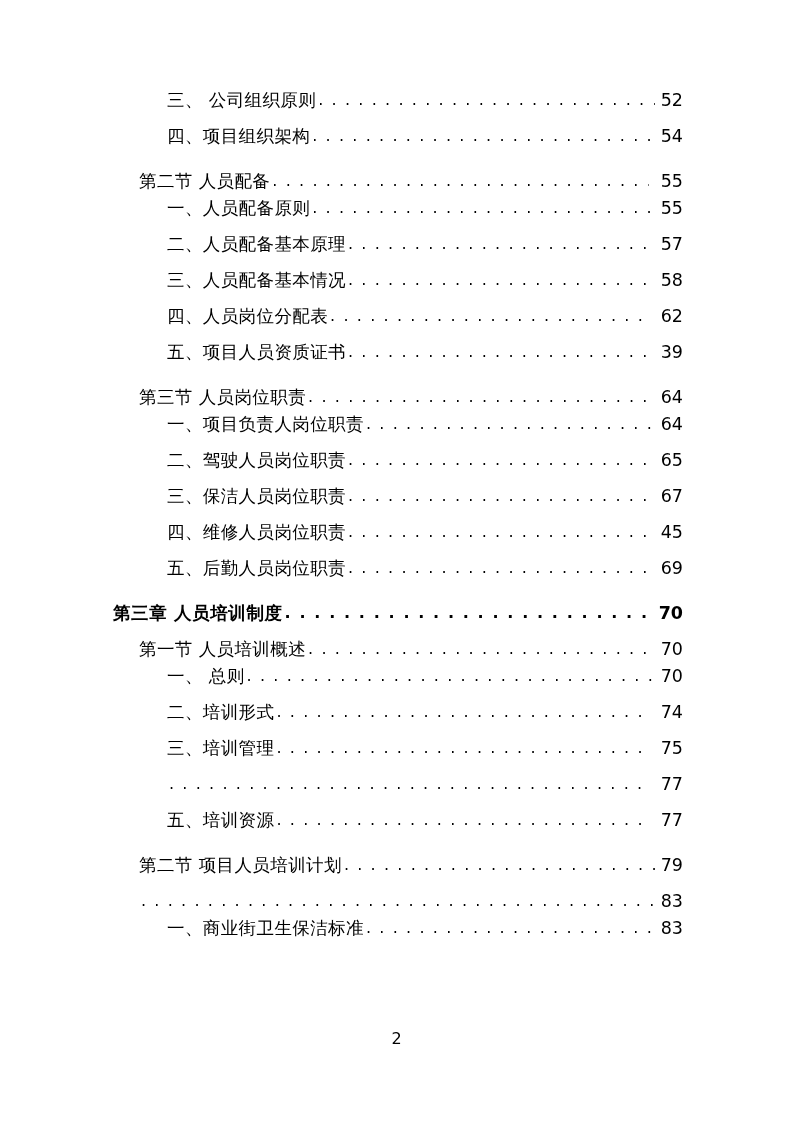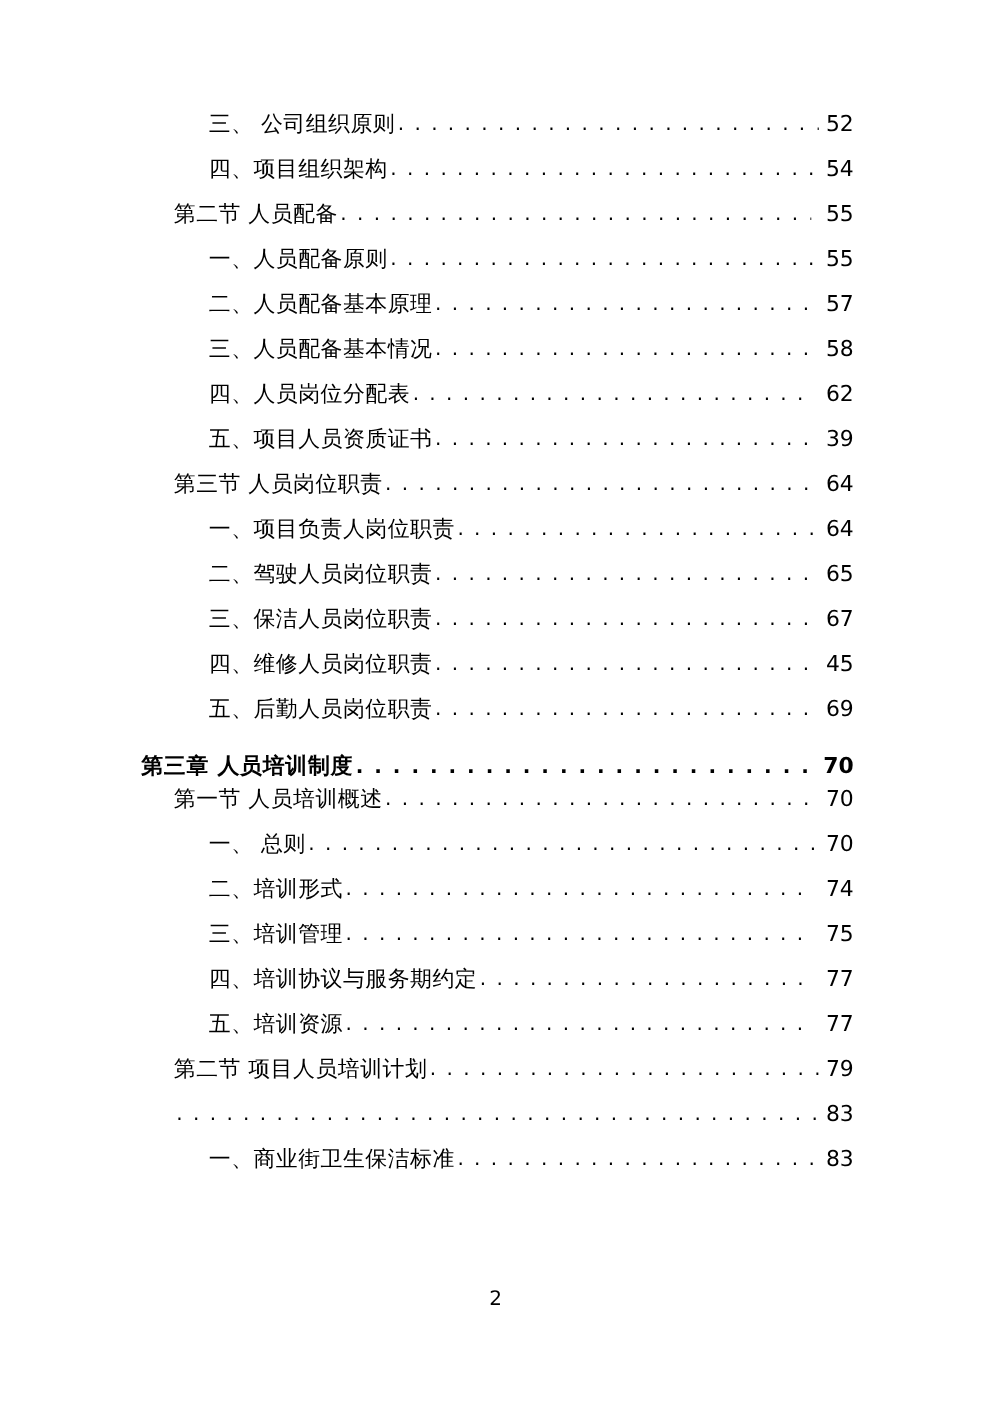--- a/index.html
+++ b/index.html
@@ -49,21 +49,21 @@
     top: -1px;
   }
   .toc-entry .pg {
     flex: 0 0 auto;
     text-align: right;
     min-width: 26px;
   }
 
   
   .lvl-chapter { padding-left: 0px; font-weight: bold; align-items: center; }
-  .lvl-section { padding-left: 26px; }
+  .lvl-section { padding-left: 26px; align-items: center; }
   .lvl-item    { padding-left: 54px; }
 
   .lvl-chapter .lbl { letter-spacing: 0.6px; }
 
   
   .gap .dots { margin-right: 8px; }
 
   .page-number {
     position: absolute;
     left: 0;
@@ -168,21 +168,20 @@
         <span class="lbl">二、培训形式</span>
         <span class="dots">. . . . . . . . . . . . . . . . . . . . . . . . . . . . . . . . . . . . . . . . . . . . . . . . . . . . . . . . . . . . . . . . . . . . . . . . . . . . . . . . . . . . . . . . . </span>
         <span class="pg">74</span>
       </div>
       <div class="toc-entry lvl-item gap">
         <span class="lbl">三、培训管理</span>
         <span class="dots">. . . . . . . . . . . . . . . . . . . . . . . . . . . . . . . . . . . . . . . . . . . . . . . . . . . . . . . . . . . . . . . . . . . . . . . . . . . . . . . . . . . . . . . . . </span>
         <span class="pg">75</span>
       </div>
       <div class="toc-entry lvl-item gap">
-        <span class="lbl">四、培训协议与服务期约定</span>
         <span class="dots">. . . . . . . . . . . . . . . . . . . . . . . . . . . . . . . . . . . . . . . . . . . . . . . . . . . . . . . . . . . . . . . . . . . . . . . . . . . . . . . . . . . . . . . . . </span>
         <span class="pg">77</span>
       </div>
       <div class="toc-entry lvl-item gap">
         <span class="lbl">五、培训资源</span>
         <span class="dots">. . . . . . . . . . . . . . . . . . . . . . . . . . . . . . . . . . . . . . . . . . . . . . . . . . . . . . . . . . . . . . . . . . . . . . . . . . . . . . . . . . . . . . . . . </span>
         <span class="pg">77</span>
       </div>
       <div class="toc-entry lvl-section">
         <span class="lbl">第二节 项目人员培训计划</span>

